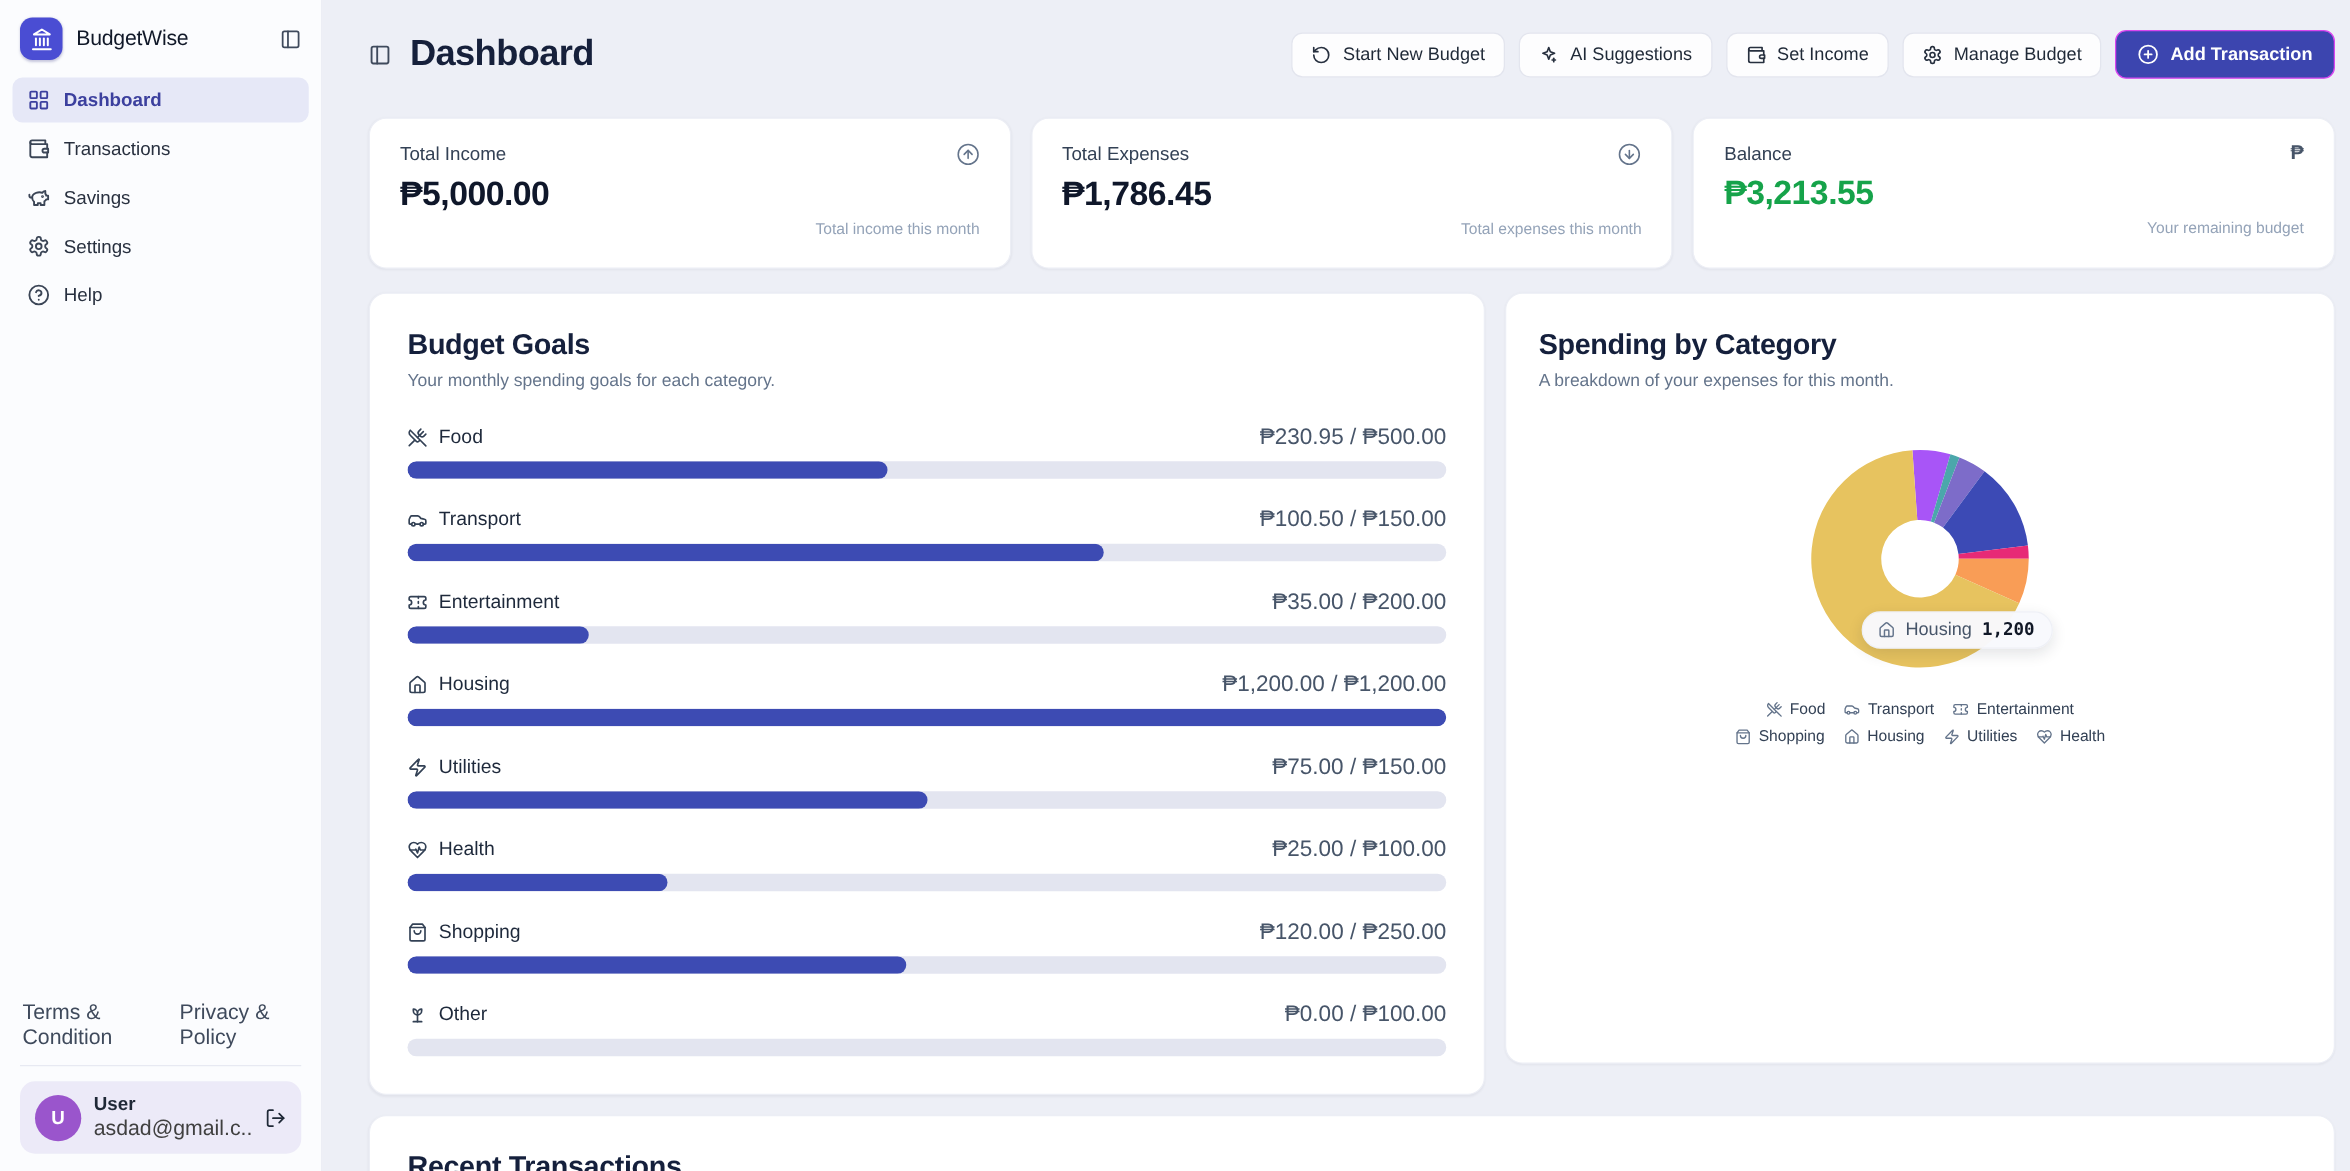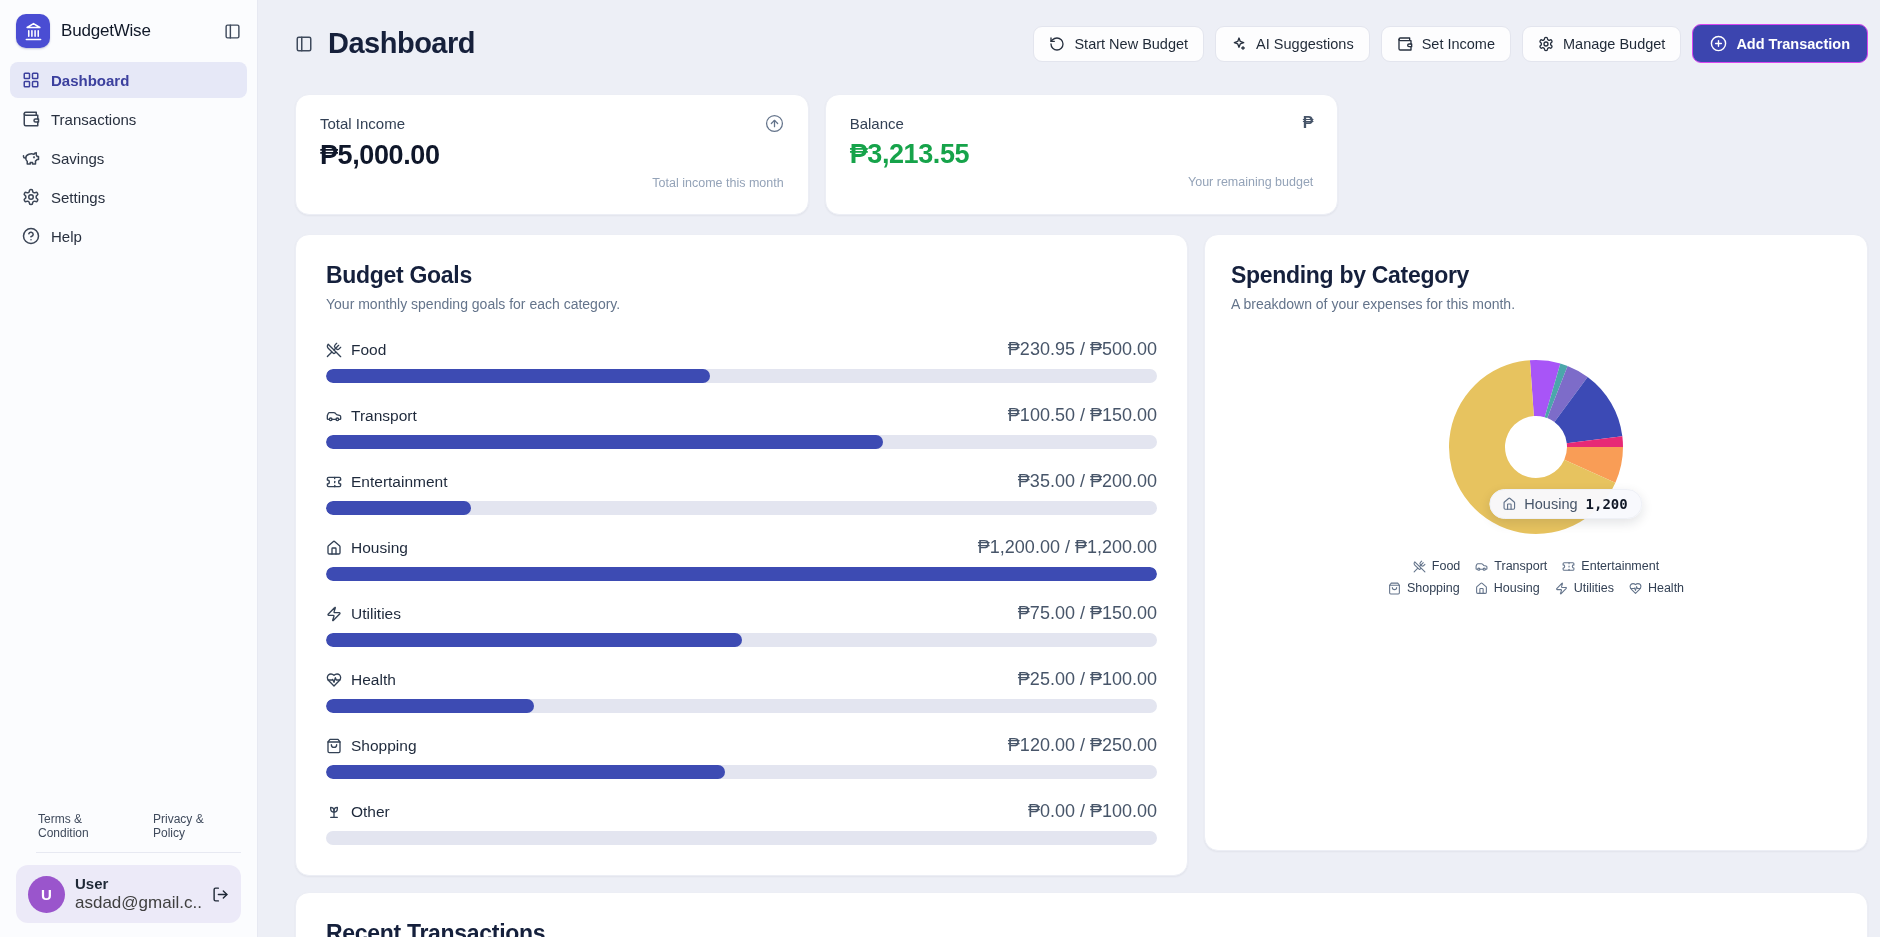--- a/index.html
+++ b/index.html
@@ -19,22 +19,22 @@
     display:flex;align-items:center;justify-content:center; box-shadow:0 1px 2px rgba(40,40,120,.25);}
   .brand-name{flex:1; font-size:17px; font-weight:400; color:#101828; letter-spacing:-.2px;}
   .panel-toggle{color:#3f4a5c; cursor:pointer; display:flex;}
   .nav{display:flex; flex-direction:column; gap:3px; padding:0 10px;}
   .nav-item{display:flex; align-items:center; gap:11px; padding:9px 12px; border-radius:8px;
     font-size:15px; color:#28303f; cursor:pointer;}
   .nav-item svg{color:#3b4556;}
   .nav-item.active{background:#e6e8f7; color:#3c409e; font-weight:600;}
   .nav-item.active svg{color:#3c409e;}
   .side-footer{margin-top:auto; padding:0 16px;}
-  .foot-links{display:flex; gap:17px; font-size:12px; color:#3f4a5c; padding:10px 2px 12px;
-    border-bottom:1px solid #e7e9f2; margin-bottom:12px;margin-left:20px;}
+  .foot-links{display:flex; gap:17px; font-size:17px; color:#3f4a5c; padding:10px 2px 12px;
+    border-bottom:1px solid #e7e9f2; margin-bottom:12px;}
   .foot-links span{cursor:pointer;}
   .user-card{display:flex; align-items:center; gap:10px; background:#eceaf8; border-radius:12px; padding:10px 12px;}
   .avatar{width:37px;height:37px;border-radius:50%;background:#9a55cc;color:#fff;
     display:flex;align-items:center;justify-content:center;font-size:15px;font-weight:600;}
   .user-meta{flex:1; min-width:0;}
   .user-name{font-size:15px; font-weight:600; color:#1f2937; line-height:1.2;}
   .user-email{font-size:17px; color:#404040; white-space:nowrap; overflow:hidden;}
   .logout{color:#1f2937; cursor:pointer; display:flex;}
 
   
@@ -248,20 +248,34 @@
               <path d="m16 12-4-4-4 4"></path>
               <path d="M12 16V8"></path>
             </svg>
         </span>
       </div>
       <div class="stat-value">₱5,000.00</div>
       <div class="stat-caption">Total income this month</div>
     </div>
     <div class="card stat-card">
       <div class="stat-top">
+        <span>Total Expenses</span>
+        <span class="stat-icon">
+          <svg width="19" height="19" viewBox="0 0 24 24" fill="none" stroke="currentColor" stroke-width="1.6" stroke-linecap="round" stroke-linejoin="round">
+              <circle cx="12" cy="12" r="10"></circle>
+              <path d="M12 8v8"></path>
+              <path d="m8 12 4 4 4-4"></path>
+            </svg>
+        </span>
+      </div>
+      <div class="stat-value">₱1,786.45</div>
+      <div class="stat-caption">Total expenses this month</div>
+    </div>
+    <div class="card stat-card">
+      <div class="stat-top">
         <span>Balance</span>
         <span class="peso-glyph">₱</span>
       </div>
       <div class="stat-value green">₱3,213.55</div>
       <div class="stat-caption">Your remaining budget</div>
     </div>
   </div>
 
   <div class="content-grid">
 

